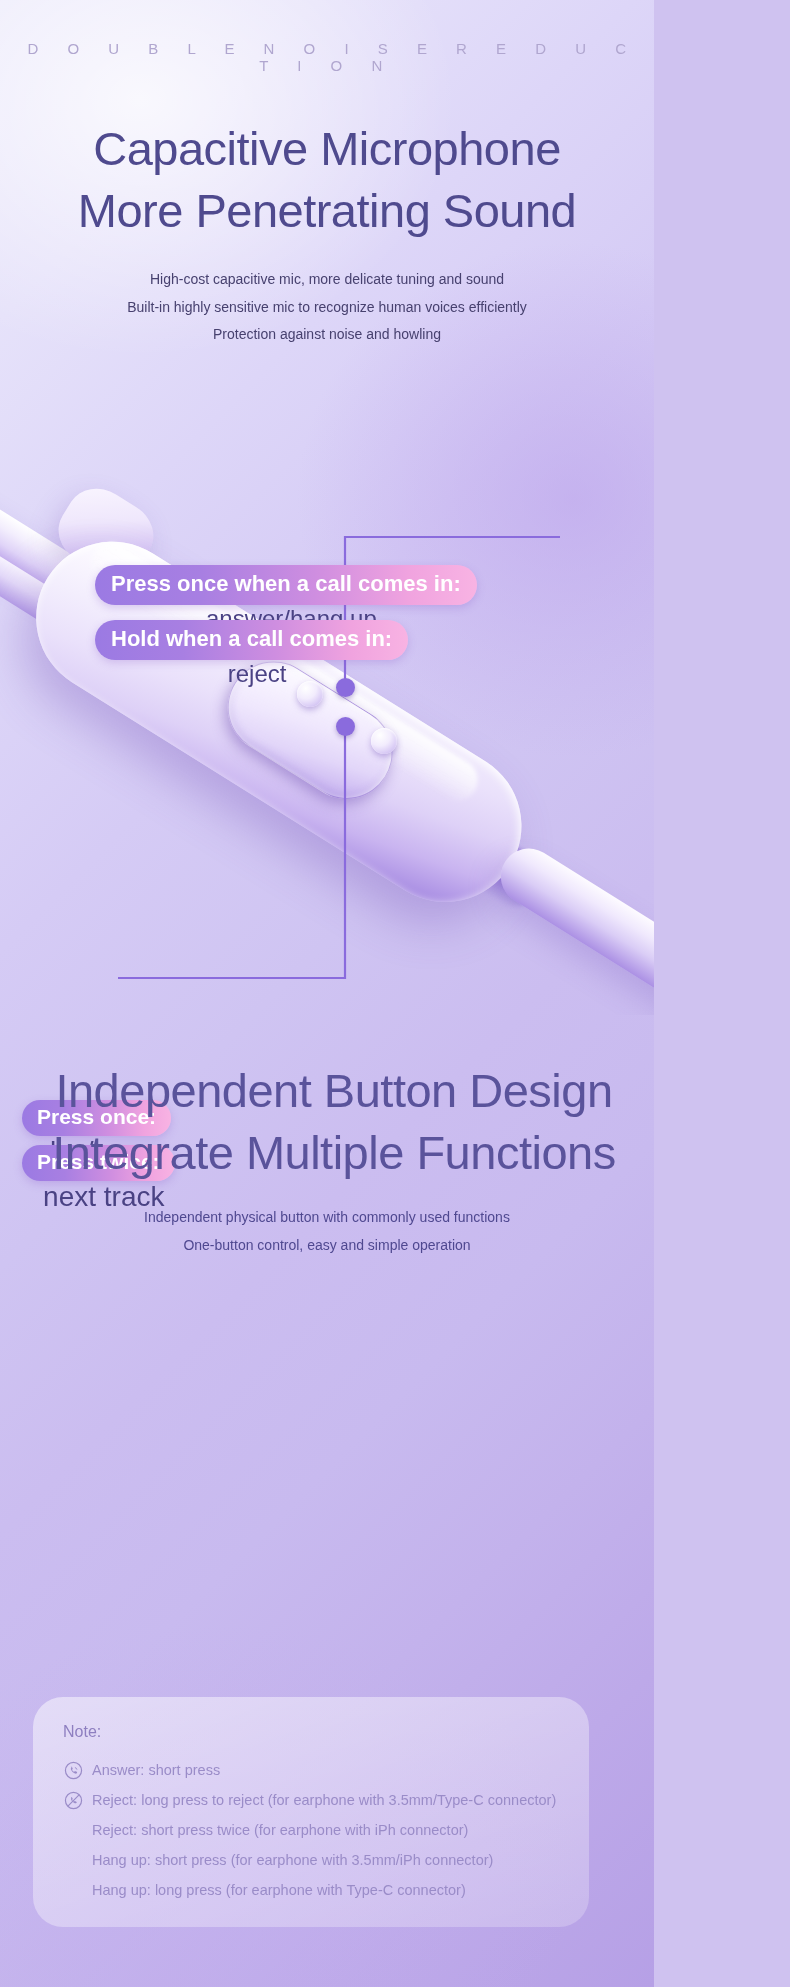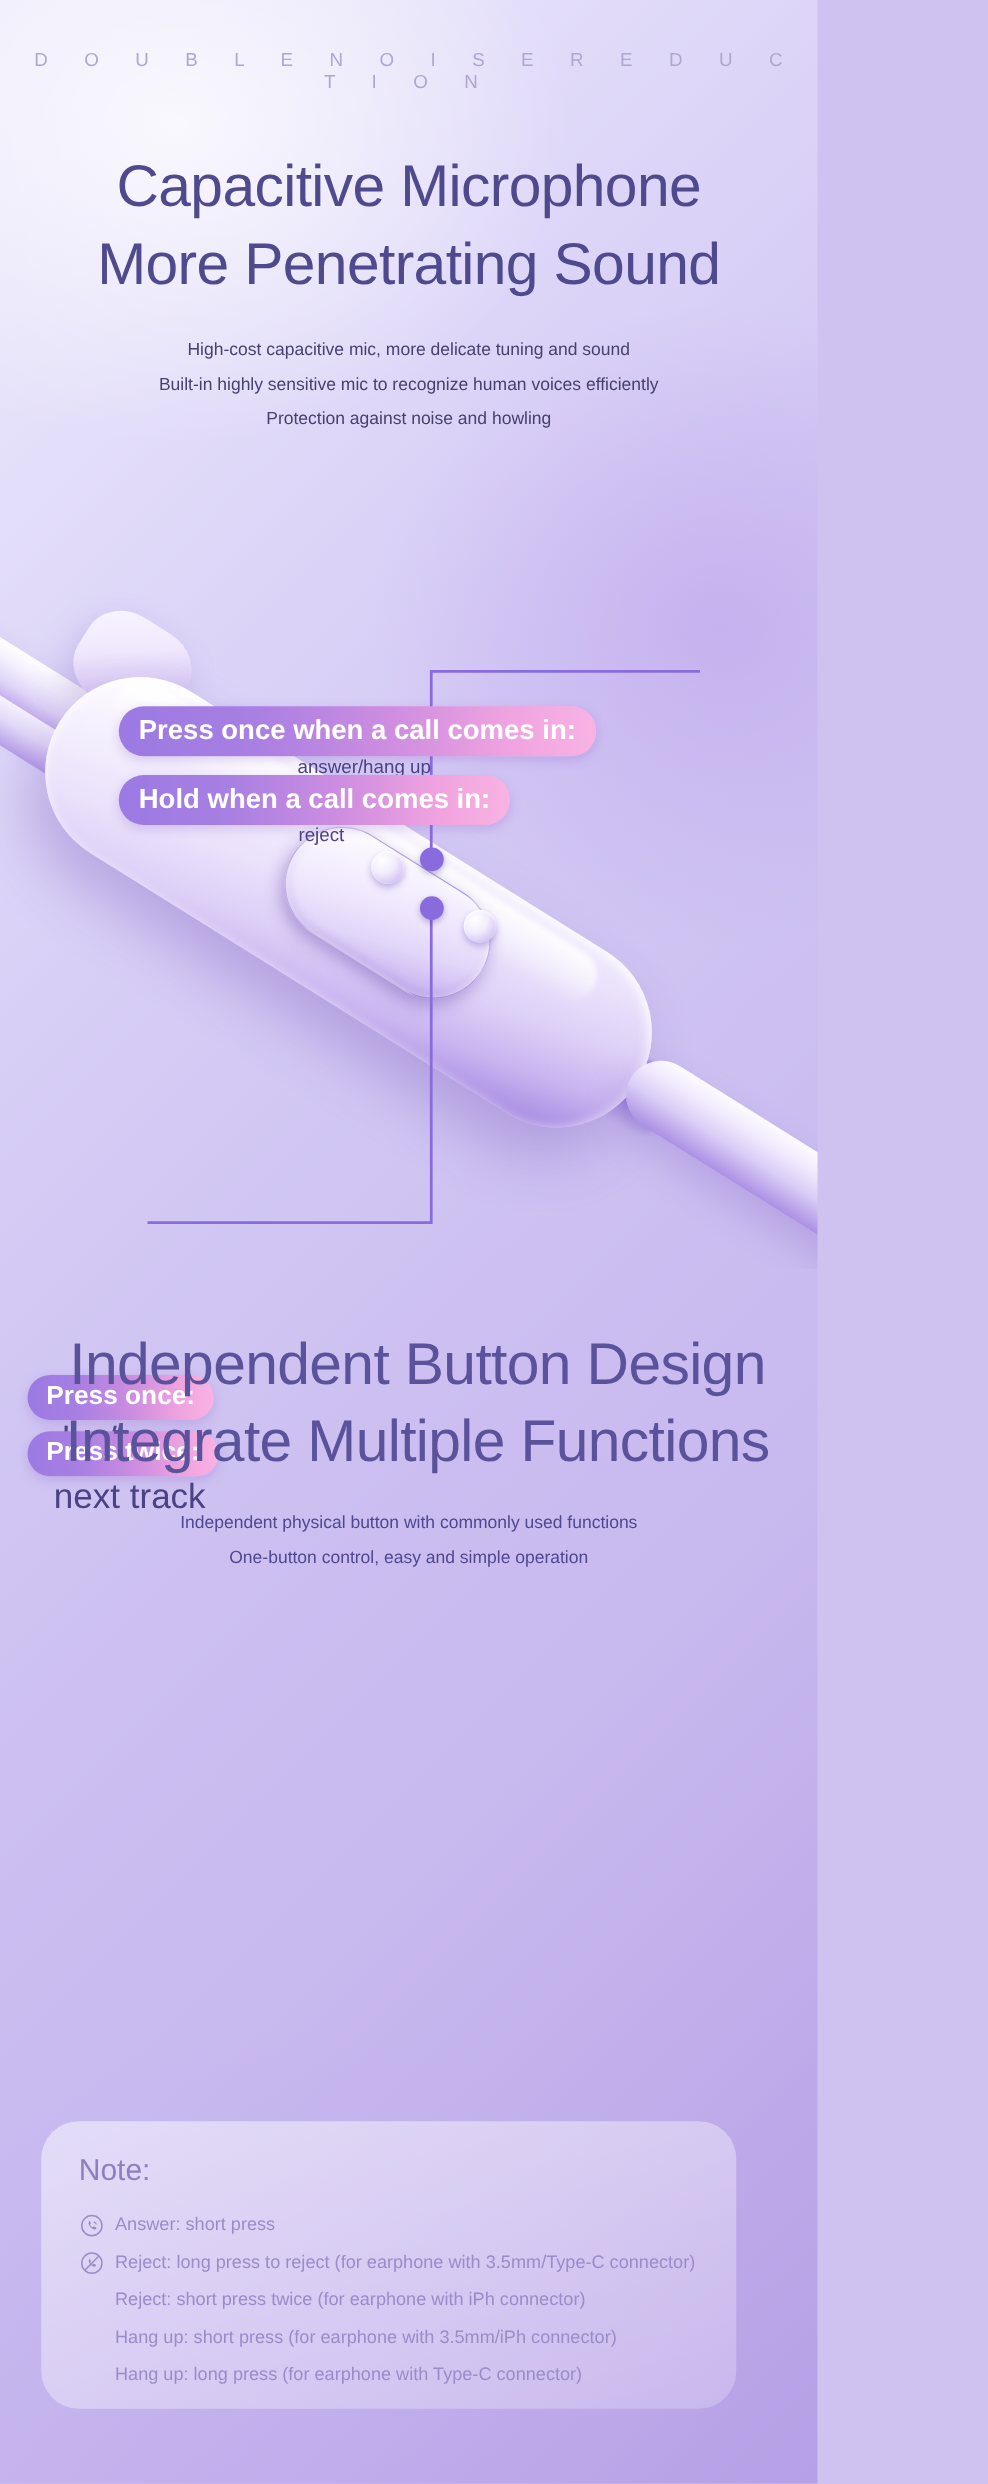--- a/index.html
+++ b/index.html
@@ -217,40 +217,40 @@
     background:linear-gradient(90deg,#9b7ae3 0%,#a87fe2 28%,#cf8ee0 58%,#f0a3df 82%,#f8b3e3 100%);
     box-shadow:0 3px 9px rgba(140,92,200,.28);
   }
   .pill.big { font-size:22px; padding:6px 16px 8px 16px; }
   .pill.small { font-size:21px; padding:5px 15px 7px 15px; }
   .value {
     color:#4a4284;
     font-weight:400;
     margin-left:11px;
   }
-  .value.big { font-size:15px; }
+  .value.big { font-size:24px; }
   .value.small { font-size:28px; }
 
   #row-call-once { left:95px; top:565px; }
   #row-call-hold { left:95px; top:620px; }
   #row-press-1 { left:22px; top:1100px; }
   #row-press-2 { left:22px; top:1145px; }
   #row-press-3 { left:22px; top:1190px; }
 
   
   .note-panel {
     position:absolute;
     left:33px; top:1697px;
     width:556px; height:230px;
     border-radius:30px;
     background:linear-gradient(160deg, rgba(255,255,255,.50) 0%, rgba(255,255,255,.34) 55%, rgba(255,255,255,.22) 100%);
     padding:26px 30px 0 30px;
   }
   .note-title {
-    font-size:24px;
+    font-size:16px;
     color:#8e7fc0;
     font-weight:400;
     margin-bottom:14px;
   }
   .note-line {
     display:flex;
     align-items:center;
     height:30px;
     font-size:14.5px;
     color:#9a8cc8;

